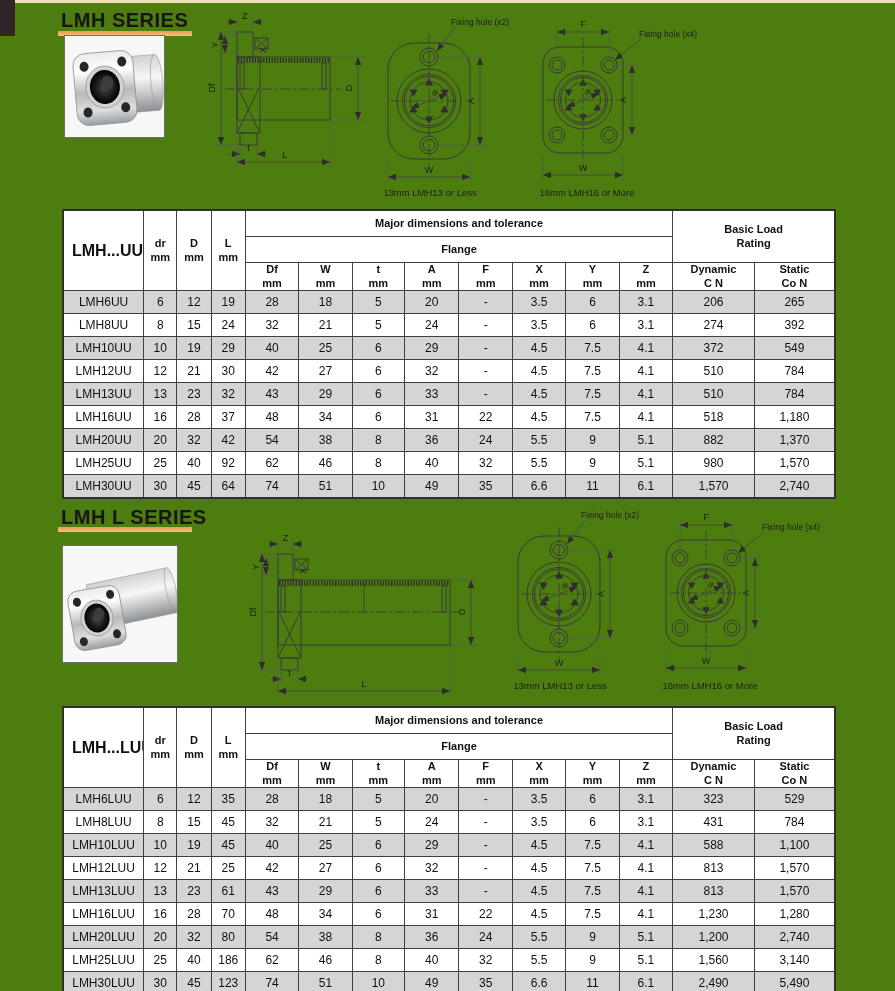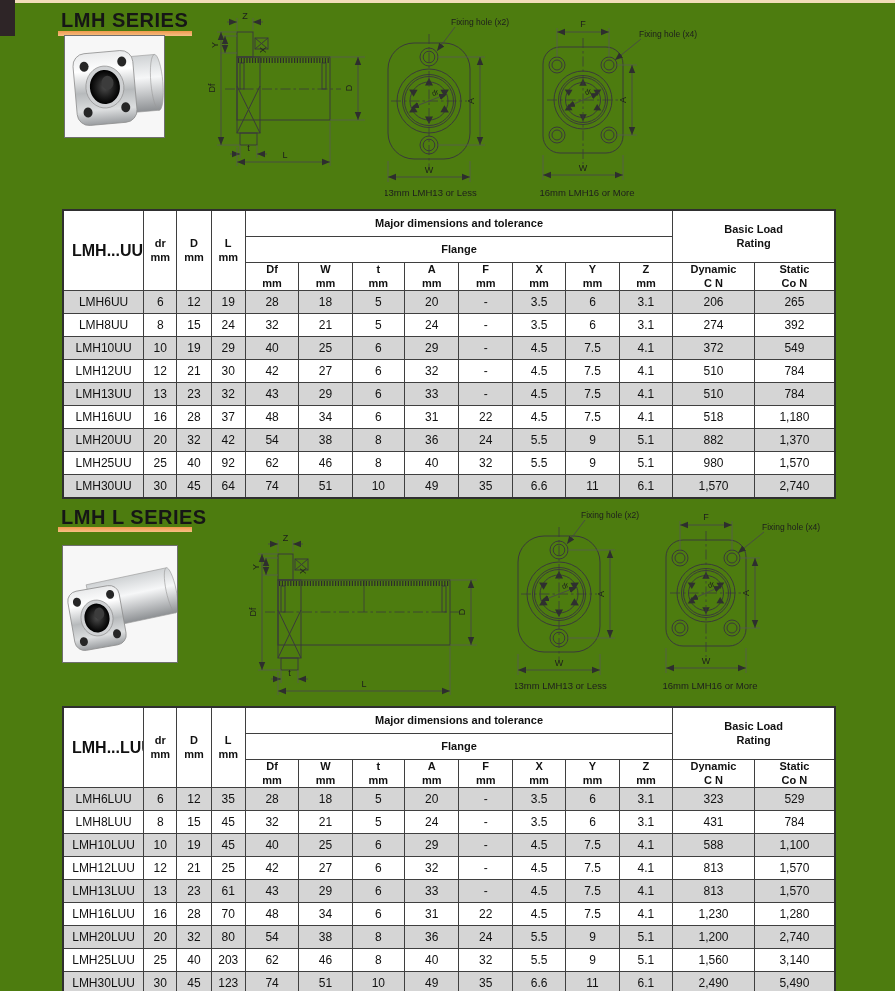--- a/index.html
+++ b/index.html
@@ -687,21 +687,21 @@
           <td>5.5</td>
           <td>9</td>
           <td>5.1</td>
           <td>1,200</td>
           <td>2,740</td>
         </tr>
         <tr>
           <td>LMH25LUU</td>
           <td>25</td>
           <td>40</td>
-          <td>203</td>
+          <td>186</td>
           <td>62</td>
           <td>46</td>
           <td>8</td>
           <td>40</td>
           <td>32</td>
           <td>5.5</td>
           <td>9</td>
           <td>5.1</td>
           <td>1,560</td>
           <td>3,140</td>

